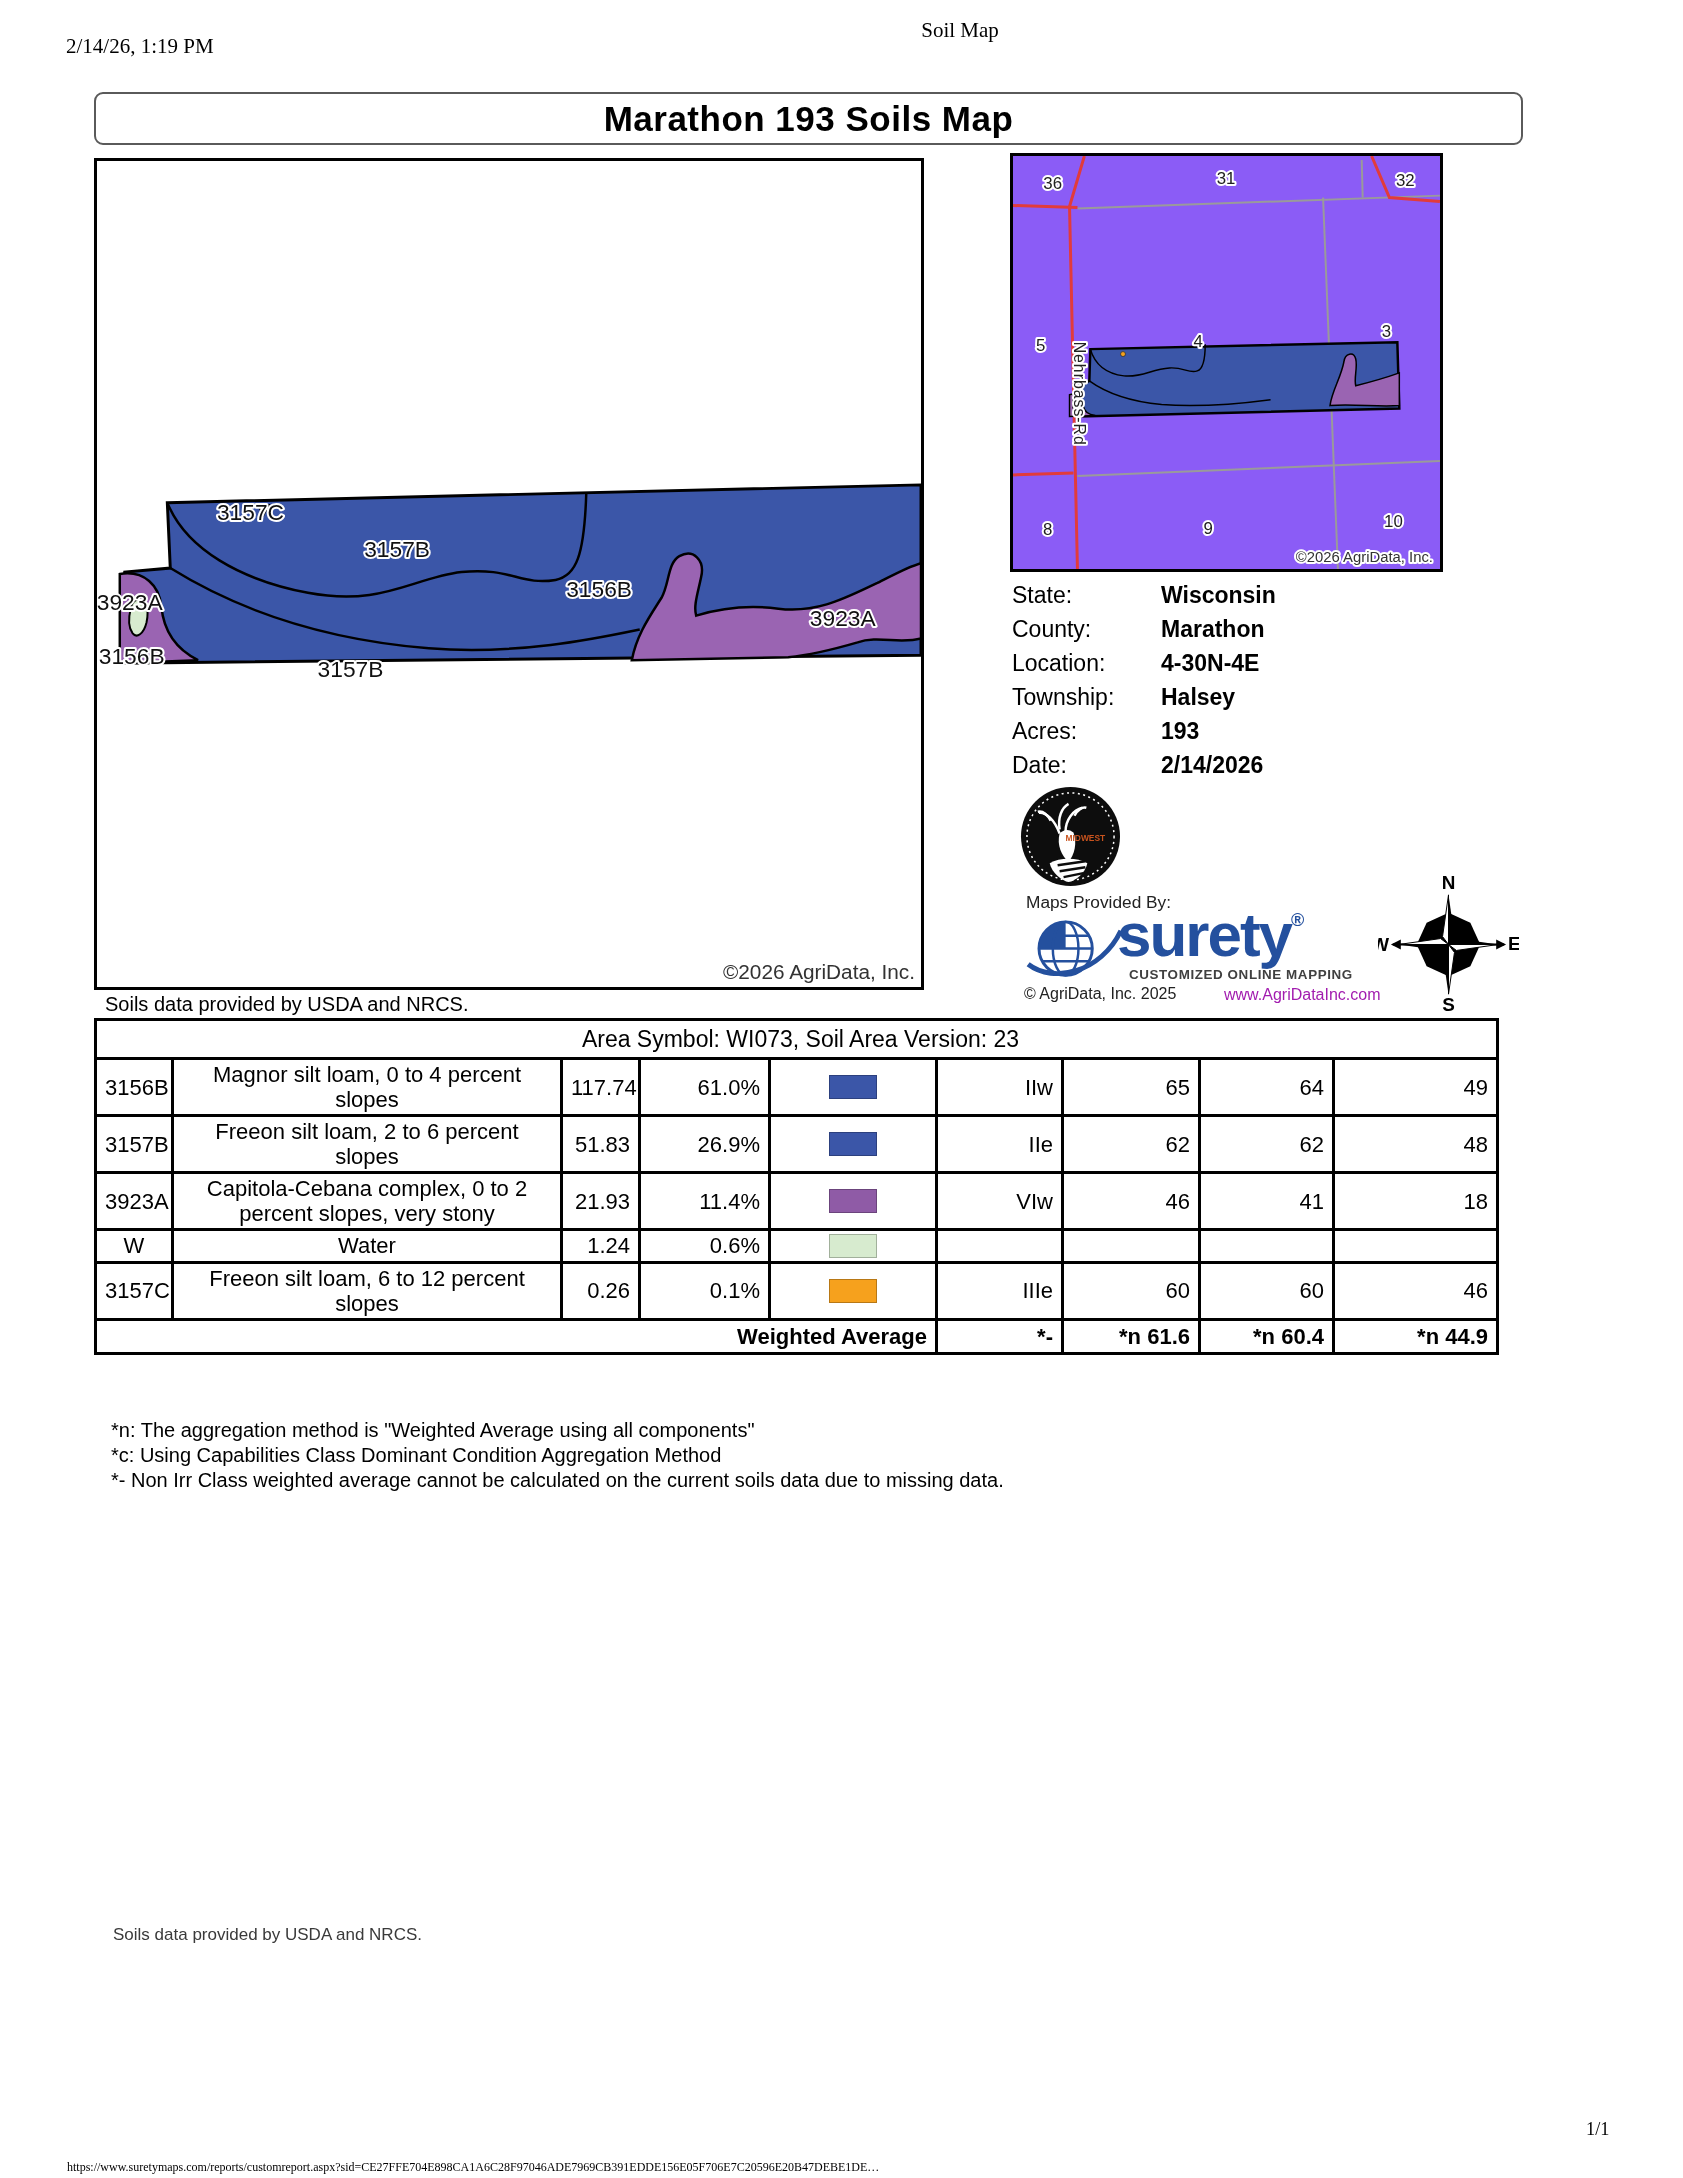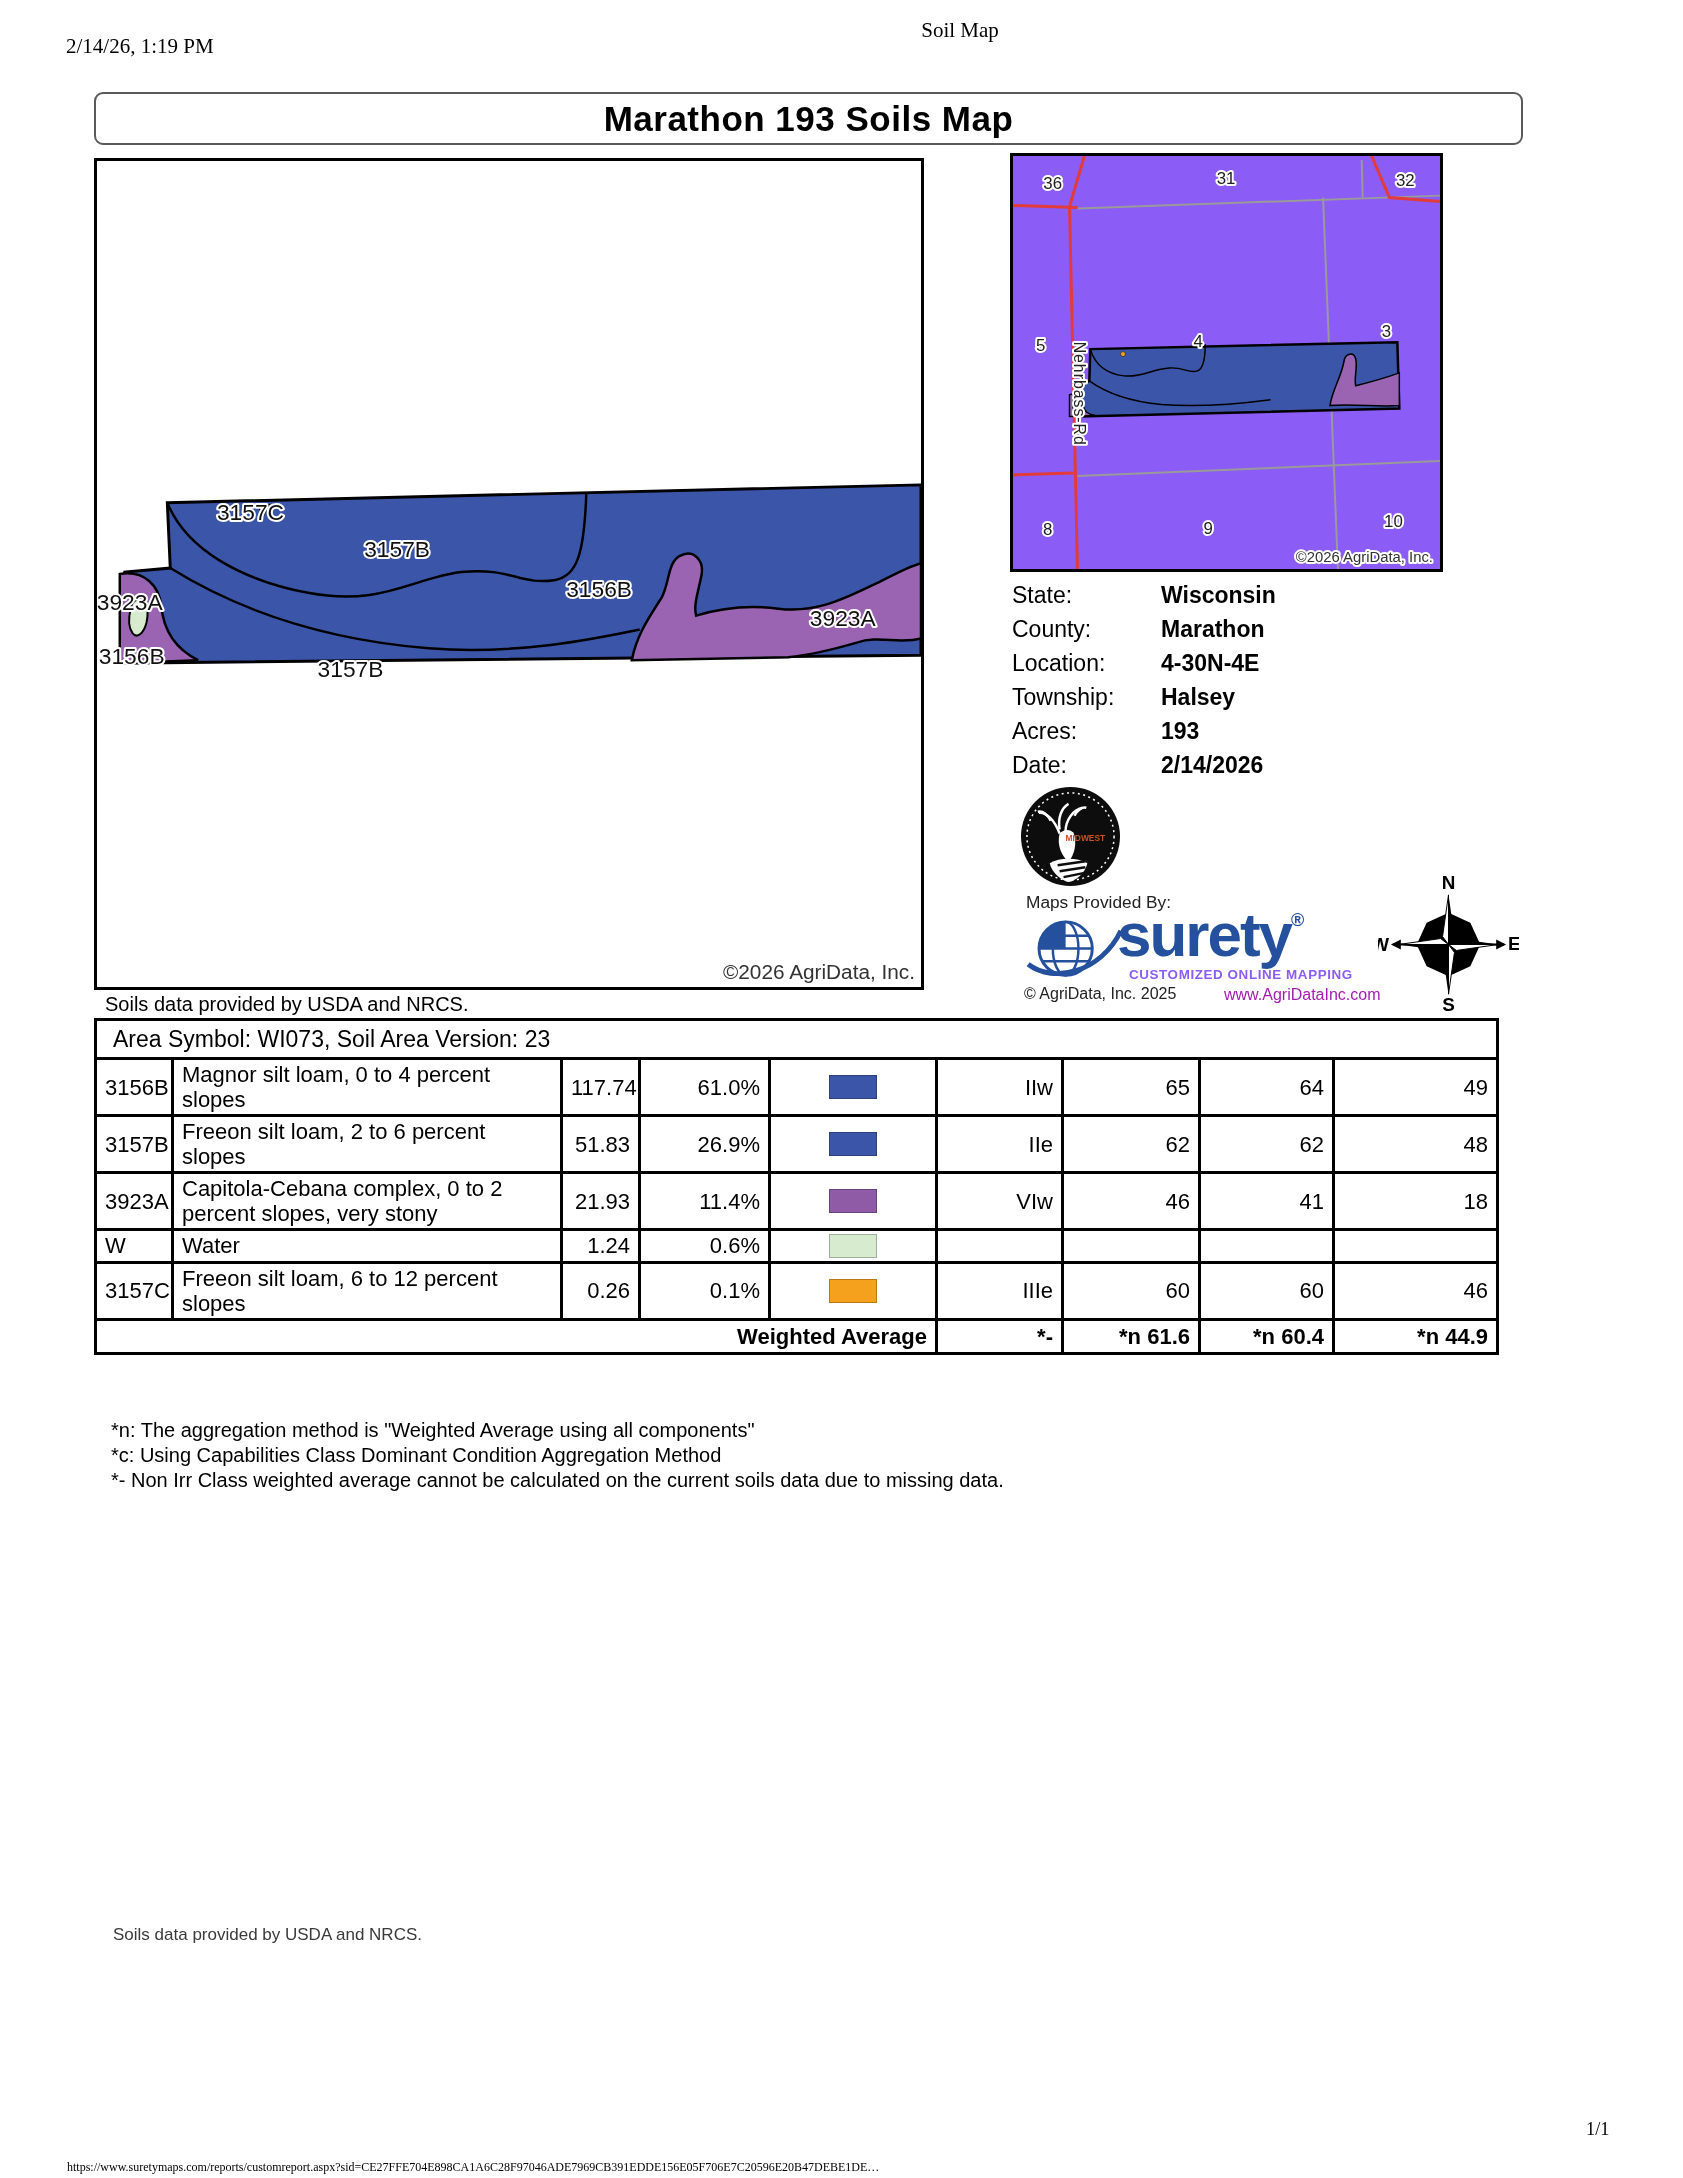--- a/index.html
+++ b/index.html
@@ -30,30 +30,30 @@
   .info-row{display:flex;}
   .info-label{width:149px;}
   .info-value{font-weight:bold;}
 
   
   .deer{left:1020px;top:784px;}
   .maps-by{left:1026px;top:892px;font-size:17.3px;color:#222;}
   .globe{left:1026px;top:913px;}
   .surety-word{left:1117px;top:899px;font-size:62px;font-weight:bold;color:#24509e;letter-spacing:-2px;}
   .surety-reg{font-size:18px;vertical-align:30px;letter-spacing:0;}
-  .surety-tag{left:1129px;top:967px;font-size:13.4px;font-weight:bold;color:#8b5cf6;letter-spacing:0.6px;}
+  .surety-tag{left:1129px;top:967px;font-size:13.4px;font-weight:bold;color:#404040;letter-spacing:0.6px;}
   .agridata{left:1024px;top:985px;font-size:16px;color:#222;}
   .website{left:1224px;top:986px;font-size:16px;color:#a21caf;}
   .compass{left:1378px;top:873px;}
 
   
   .soil-table{left:94px;top:1018px;border-collapse:collapse;table-layout:fixed;width:1402px;
               font-size:22px;}
   .soil-table td,.soil-table th{border:3px solid #000;padding:2px 8px;vertical-align:middle;
-              font-weight:normal;text-align:left;line-height:1.14;overflow:hidden;}
+              font-weight:normal;text-align:center;line-height:1.14;overflow:hidden;}
   .soil-table .num{text-align:right;}
   .soil-table .area-row td{height:32px;font-size:23px;padding-left:16px;}
   .soil-table .hdr td{height:59px;vertical-align:middle;}
   .soil-table .r2{height:53px;}
   .soil-table .r1{height:30px;}
   .swatch{width:46px;height:22px;margin:0 auto;border:1px solid rgba(0,0,0,0.25);}
   .wavg td{height:27px;font-weight:bold;}
   .wavg .lbl{text-align:right;}
 
   .footnotes{left:111px;top:1418px;font-size:20px;line-height:25px;}

